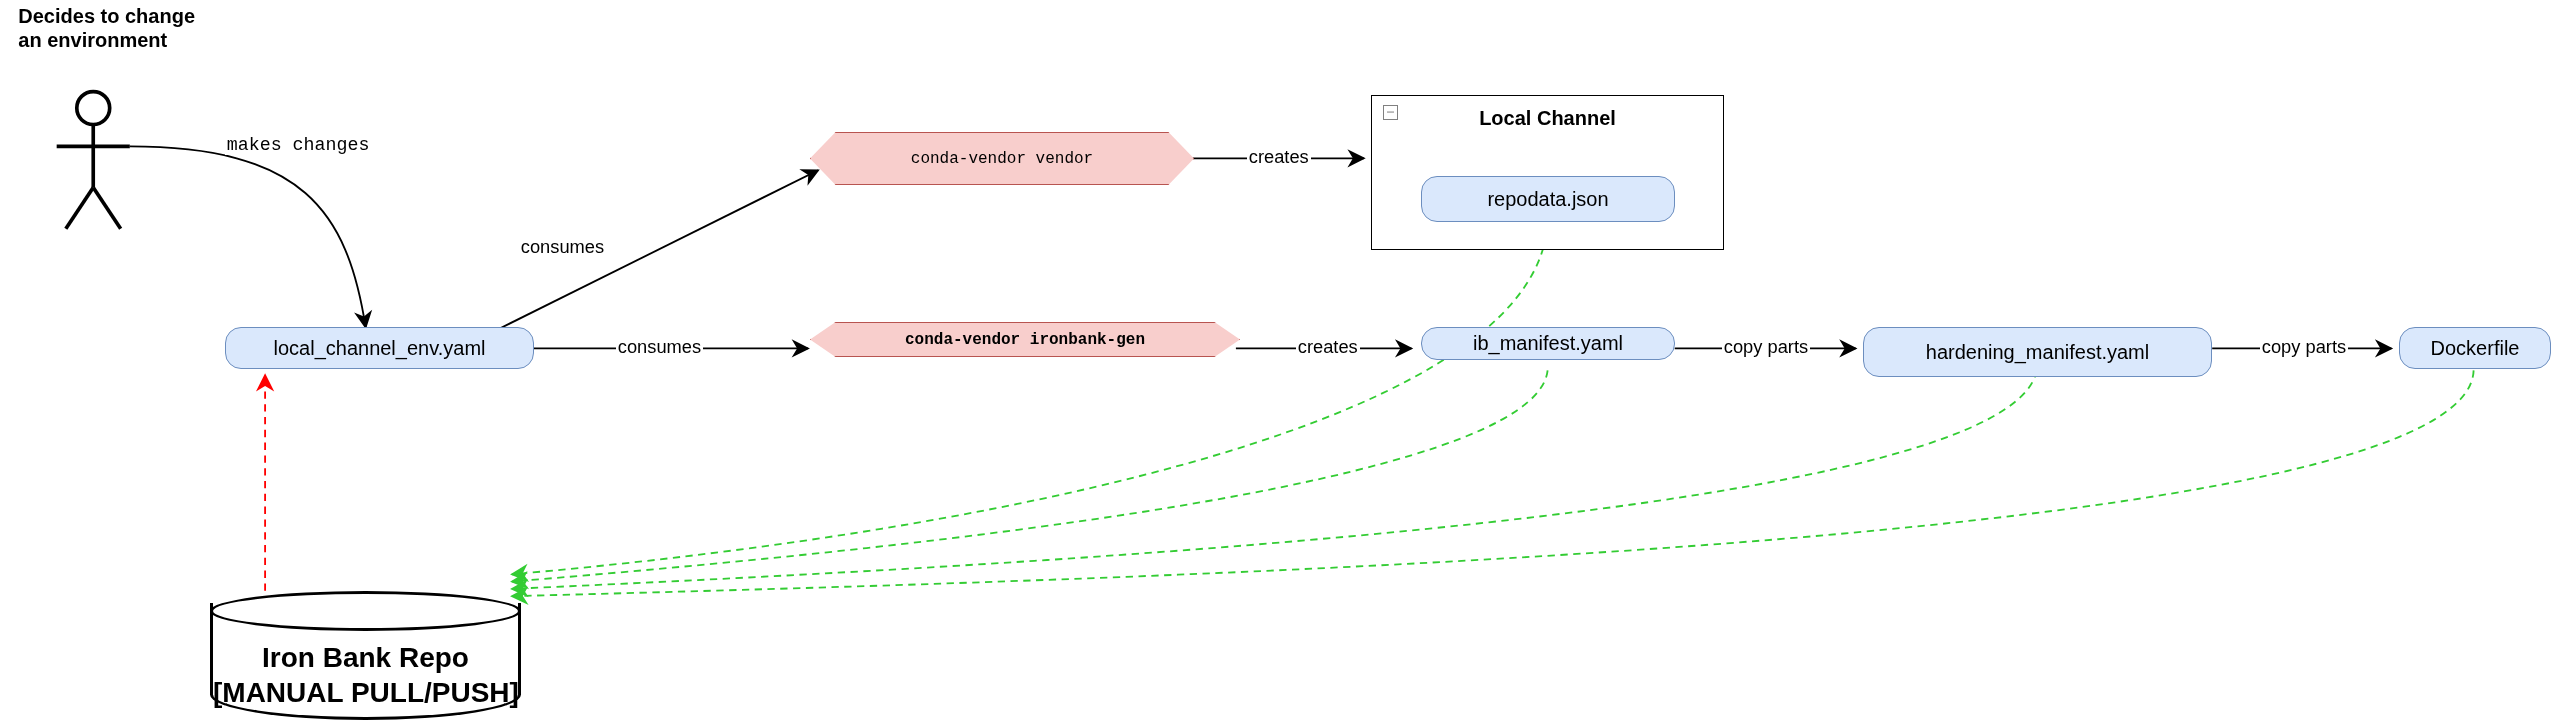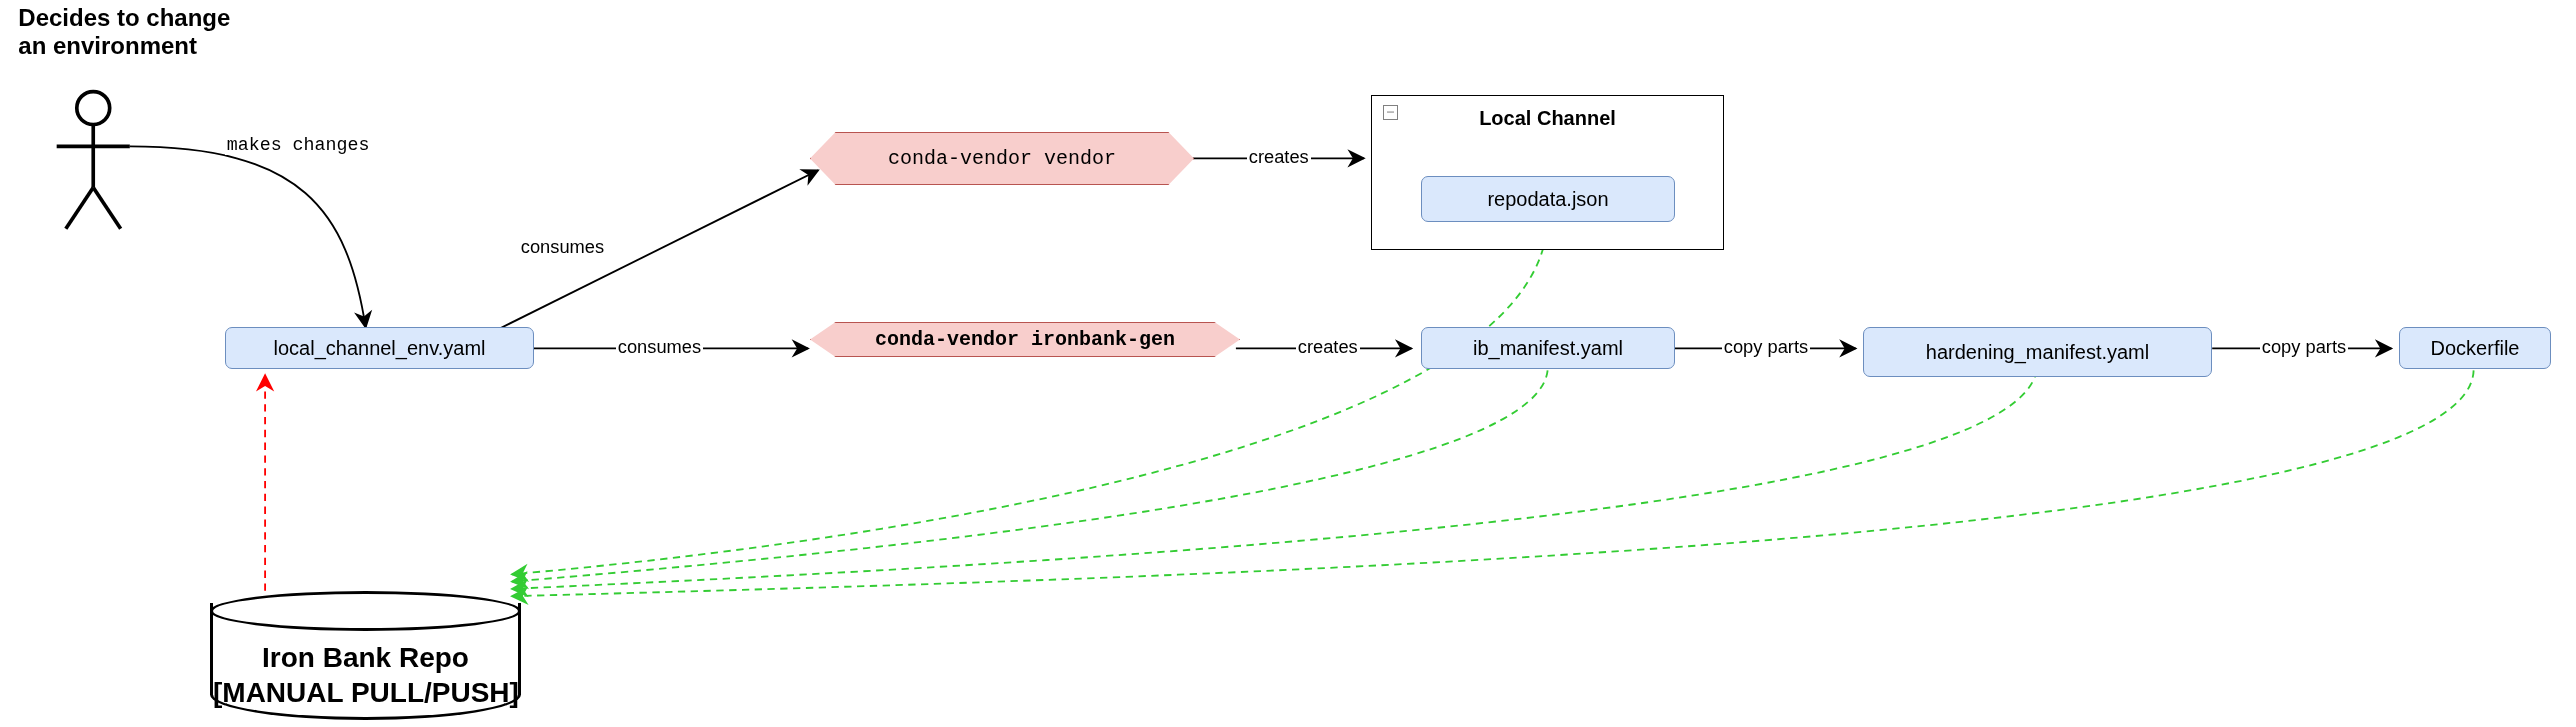--- a/index.html
+++ b/index.html
@@ -21,42 +21,42 @@
     height: 728px;
     pointer-events: none;
   }
   .node {
     position: absolute;
     box-sizing: border-box;
   }
   .file-box {
     background: #dae8fc;
     border: 0.9px solid #6c8ebf;
-    border-radius: 7px;
+    border-radius: 16px;
     display: flex;
     align-items: center;
     justify-content: center;
     font-size: 20px;
     color: #000;
   }
   .proc-box {
     background: #f8cecc;
     border: 0.9px solid #b85450;
     display: flex;
     align-items: center;
     justify-content: center;
     font-family: "Courier New", monospace;
+    font-size: 16px;
+    color: #000;
+    clip-path: polygon(25.6px 0, calc(100% - 25.6px) 0, 100% 50%, calc(100% - 25.6px) 100%, 25.6px 100%, 0 50%);
+  }
+  .title {
+    position: absolute;
+    font-weight: bold;
     font-size: 20px;
-    color: #000;
-    clip-path: polygon(25.6px 0, calc(100% - 25.6px) 0, 100% 50%, calc(100% - 25.6px) 100%, 25.6px 100%, 0 50%);
-  }
-  .title {
-    position: absolute;
-    font-weight: bold;
-    font-size: 24px;
     color: #000;
     line-height: 1.2;
   }
   .edge-label {
     position: absolute;
     background: #ffffff;
     font-size: 18.3px;
     color: #000;
     padding: 0 1.8px;
     white-space: nowrap;
@@ -190,21 +190,21 @@
 
   <div class="node container-box" style="left:1371px; top:95px; width:353px; height:155px;">
     <div class="minus-btn"></div>
     <div class="container-title">Local Channel</div>
   </div>
 
   <div class="node file-box" style="left:1421px; top:176px; width:254px; height:46px;">
     <span>repodata.json</span>
   </div>
 
-  <div class="node file-box" style="left:1421px; top:327px; width:254px; height:42px;">
+  <div class="node file-box" style="left:1421px; top:327px; width:254px; height:33px;">
     <span>ib_manifest.yaml</span>
   </div>
 
   <div class="node file-box" style="left:1863px; top:327px; width:349px; height:50px;">
     <span>hardening_manifest.yaml</span>
   </div>
 
   <div class="node file-box" style="left:2399px; top:327px; width:152px; height:42px;">
     <span>Dockerfile</span>
   </div>

